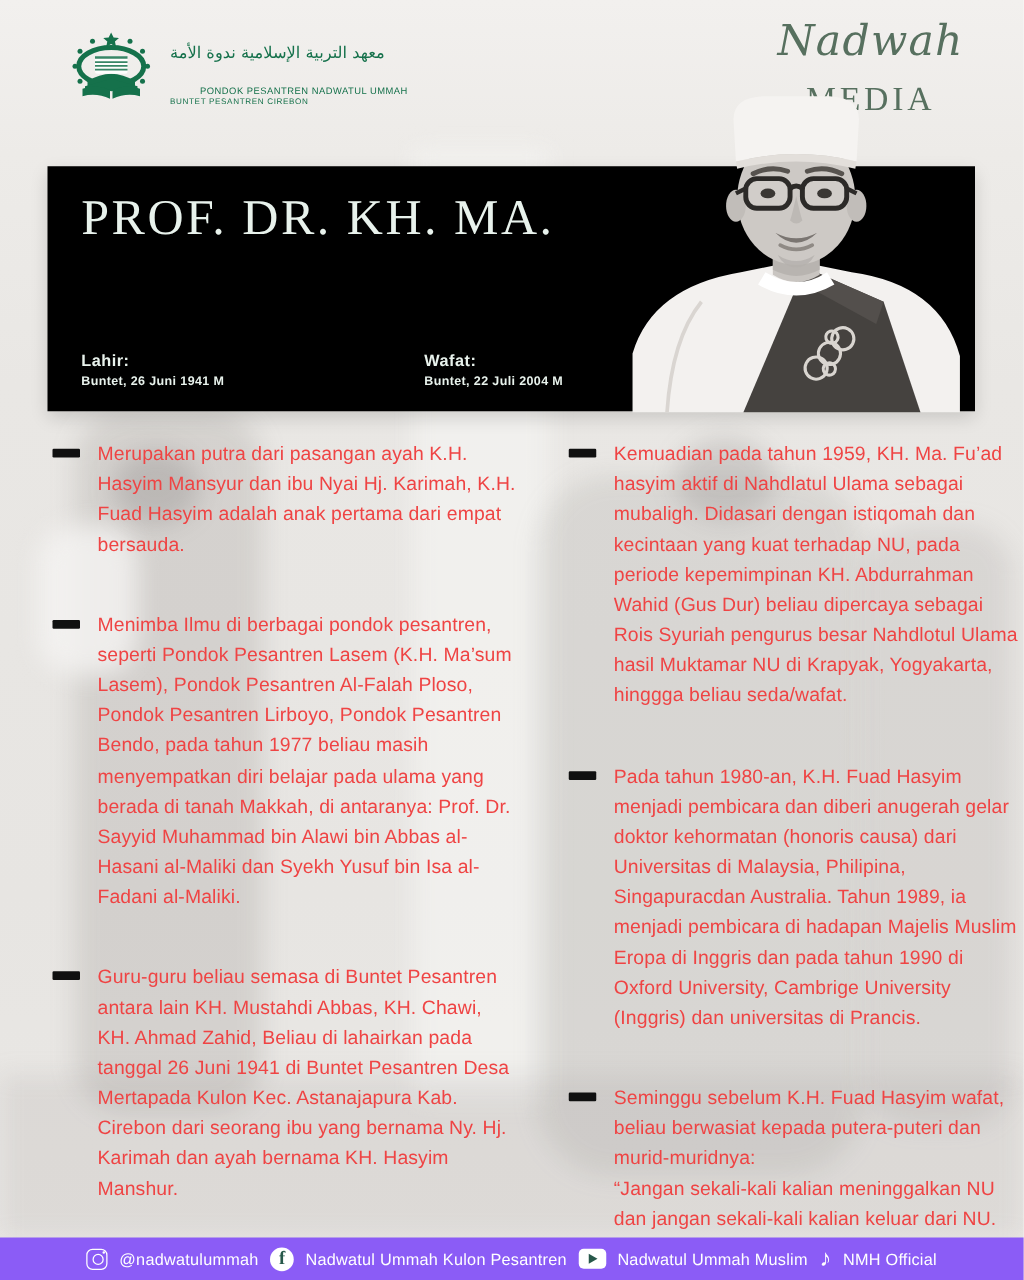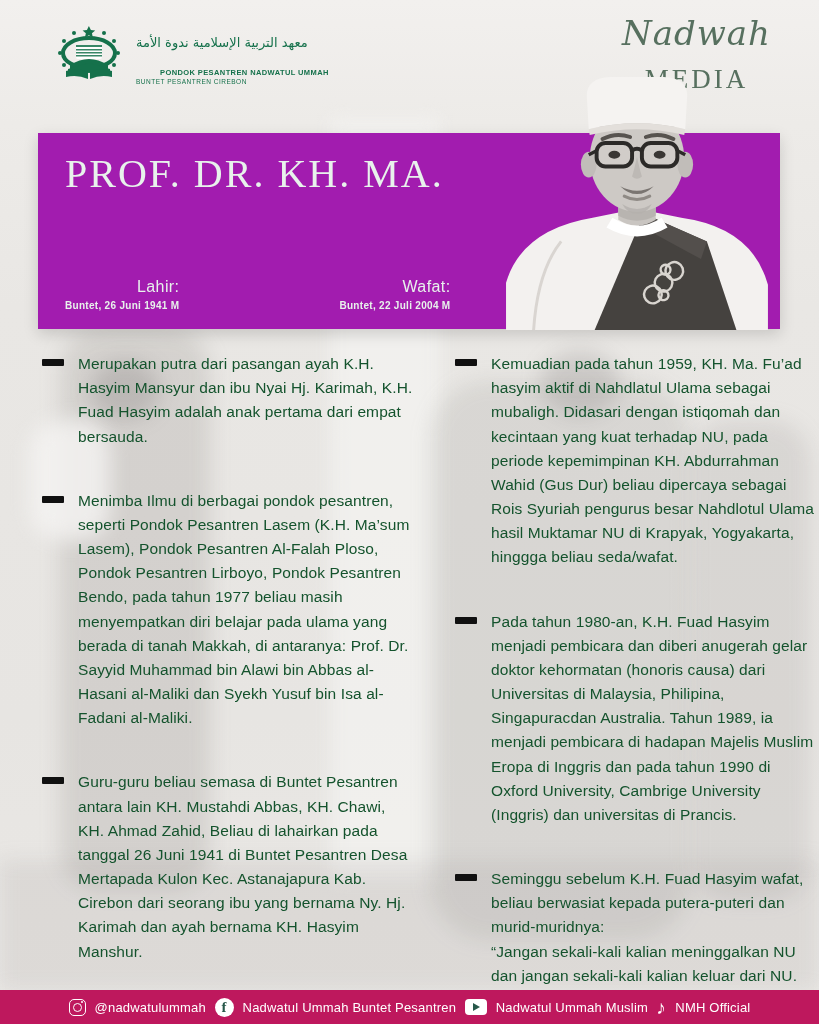--- a/index.html
+++ b/index.html
@@ -21,50 +21,50 @@
   .g6 { left:90px; top:360px; width:70px; height:60px; background:rgba(100,97,94,.22); border-radius:50%; }
   .g7 { left:540px; top:350px; width:80px; height:66px; background:rgba(105,102,98,.2); border-radius:50%; }
   .g8 { left:0px; top:860px; width:819px; height:130px; background:rgba(140,137,133,.14); }
 
   
   .header { position:absolute; left:0; top:0; width:819px; height:130px; }
   .brand { position:absolute; left:52px; top:22px; display:flex; align-items:center; gap:10px; }
   .brand svg { display:block; }
   .brand-text { color:#15714b; padding-top:14px; }
   .brand-arabic { font-family:"DejaVu Sans", sans-serif; font-size:13px; line-height:1.1; color:#15714b; }
-  .brand-l1 { font-size:7.5px; font-weight:bold; letter-spacing:.4px; margin-top:18px;padding-left:24px; }
+  .brand-l1 { font-size:7.5px; font-weight:normal; letter-spacing:.4px; margin-top:18px;padding-left:24px; }
   .brand-l2 { font-size:6.5px; letter-spacing:.5px; margin-top:1px; }
   .media-logo { position:absolute; right:48px; top:16px; text-align:center; color:#57705f; }
   .media-script { font-family:"DejaVu Serif", serif; font-style:italic; font-size:34px; line-height:1; letter-spacing:1px;text-align:right; }
   .media-caps { font-family:"Liberation Serif", serif; font-size:27px; letter-spacing:3px; line-height:1; margin-top:16px; }
 
   
   .banner { position:absolute; left:38px; top:133px; width:742px; height:196px;
-    background:#a21caf; box-shadow:0 5px 14px rgba(0,0,0,.15); }
+    background:#000000; box-shadow:0 5px 14px rgba(0,0,0,.15); }
   .banner-title { position:absolute; left:27px; top:18px; color:#e8f2ec; font-family:"Liberation Serif", serif; }
   .bt1 { font-size:40px; letter-spacing:2px; line-height:1.15; }
   .bt2 { font-size:50px; letter-spacing:2.5px; line-height:1.1; }
   .dates { position:absolute; left:27px; bottom:18px; display:flex; gap:160px; color:#e8f2ec; }
-  .date-label { font-size:16px; font-weight:normal; letter-spacing:.4px;text-align:right; }
+  .date-label { font-size:13px; font-weight:bold; letter-spacing:.4px; }
   .date-value { font-size:10px; font-weight:bold; margin-top:4px; letter-spacing:.3px; }
 
   
   .portrait { position:absolute; left:478px; top:74px; width:316px; height:256px; z-index:3; }
 
   
   .content { position:absolute; left:0; top:352px; width:819px; z-index:2; }
   .col { position:absolute; top:0; }
   .col-left { left:42px; width:372px; }
   .col-right { left:455px; width:360px; }
   .bullet { display:flex; gap:14px; margin-bottom:40px; }
   .dash { flex:0 0 auto; width:22px; height:7px; background:#101010; border-radius:1px; margin-top:7px; }
-  .btext { font-size:15.5px; line-height:1.56; color:#14532d; letter-spacing:.1px; white-space:pre-line; }
-
-  
-  .footer { position:absolute; left:0; bottom:0; width:819px; height:34px; background:#be185d;
+  .btext { font-size:15.5px; line-height:1.56; color:#ef4444; letter-spacing:.1px; white-space:pre-line; }
+
+  
+  .footer { position:absolute; left:0; bottom:0; width:819px; height:34px; background:#8b5cf6;
     display:flex; align-items:center; justify-content:space-evenly; padding:0 60px; z-index:5; }
   .f-item { display:flex; align-items:center; gap:9px; color:#ffffff; font-size:13px; letter-spacing:.2px; }
   .ig-icon { width:17px; height:17px; border:1.8px solid #fff; border-radius:5px; position:relative; }
   .ig-icon::before { content:""; position:absolute; left:3.2px; top:3.2px; width:7px; height:7px; border:1.6px solid #fff; border-radius:50%; }
   .ig-icon::after { content:""; position:absolute; right:1.5px; top:1.5px; width:2px; height:2px; background:#fff; border-radius:50%; }
   .fb-icon { width:19px; height:19px; background:#fff; border-radius:50%; color:#27584a;
     font-weight:bold; font-family:"Liberation Serif", serif; font-size:15px; text-align:center; line-height:19px; }
   .yt-icon { width:22px; height:16px; background:#fff; border-radius:4px; position:relative; }
   .yt-icon::before { content:""; position:absolute; left:8px; top:4px;
     border-left:7px solid #27584a; border-top:4px solid transparent; border-bottom:4px solid transparent; }
@@ -218,21 +218,21 @@
     </div>
   </div>
 
   <div class="footer">
     <div class="f-item">
       <span class="ig-icon"></span>
       <span>@nadwatulummah</span>
     </div>
     <div class="f-item">
       <span class="fb-icon">f</span>
-      <span>Nadwatul Ummah Buntet Pesantren</span>
+      <span>Nadwatul Ummah Kulon Pesantren</span>
     </div>
     <div class="f-item">
       <span class="yt-icon"></span>
       <span>Nadwatul Ummah Muslim</span>
     </div>
     <div class="f-item">
       <span class="tt-icon">♪</span>
       <span>NMH Official</span>
     </div>
   </div>

